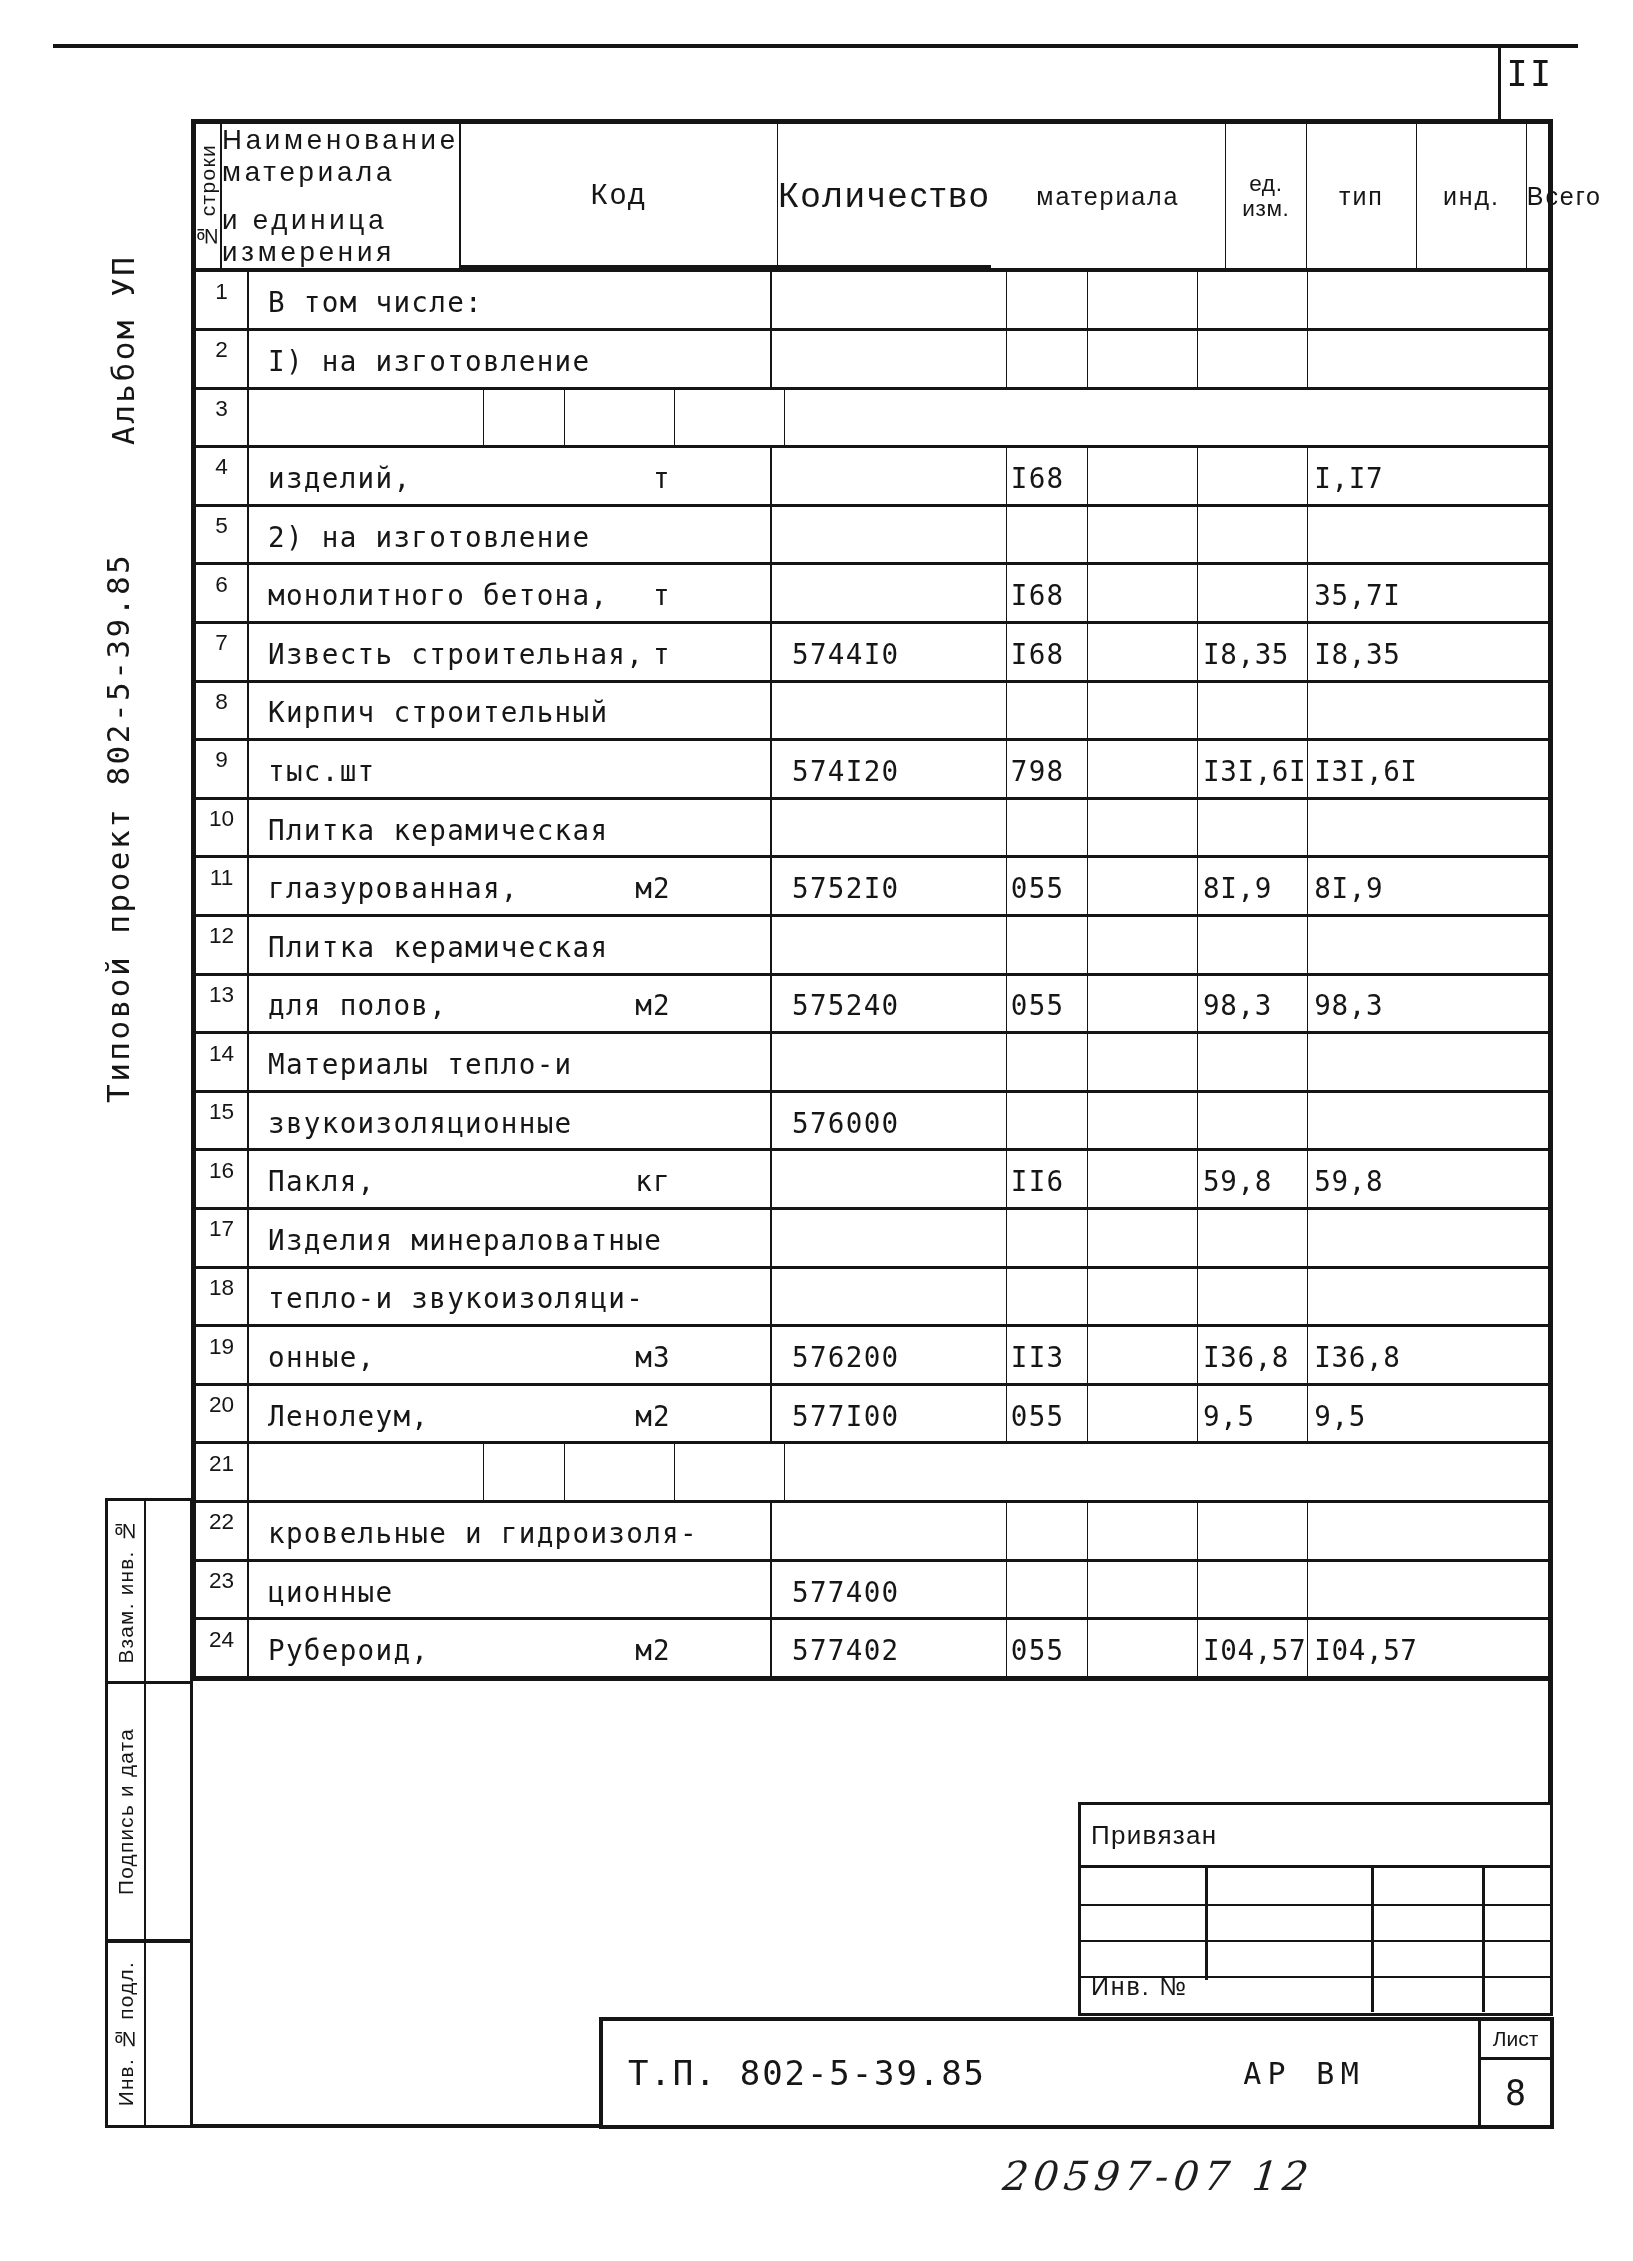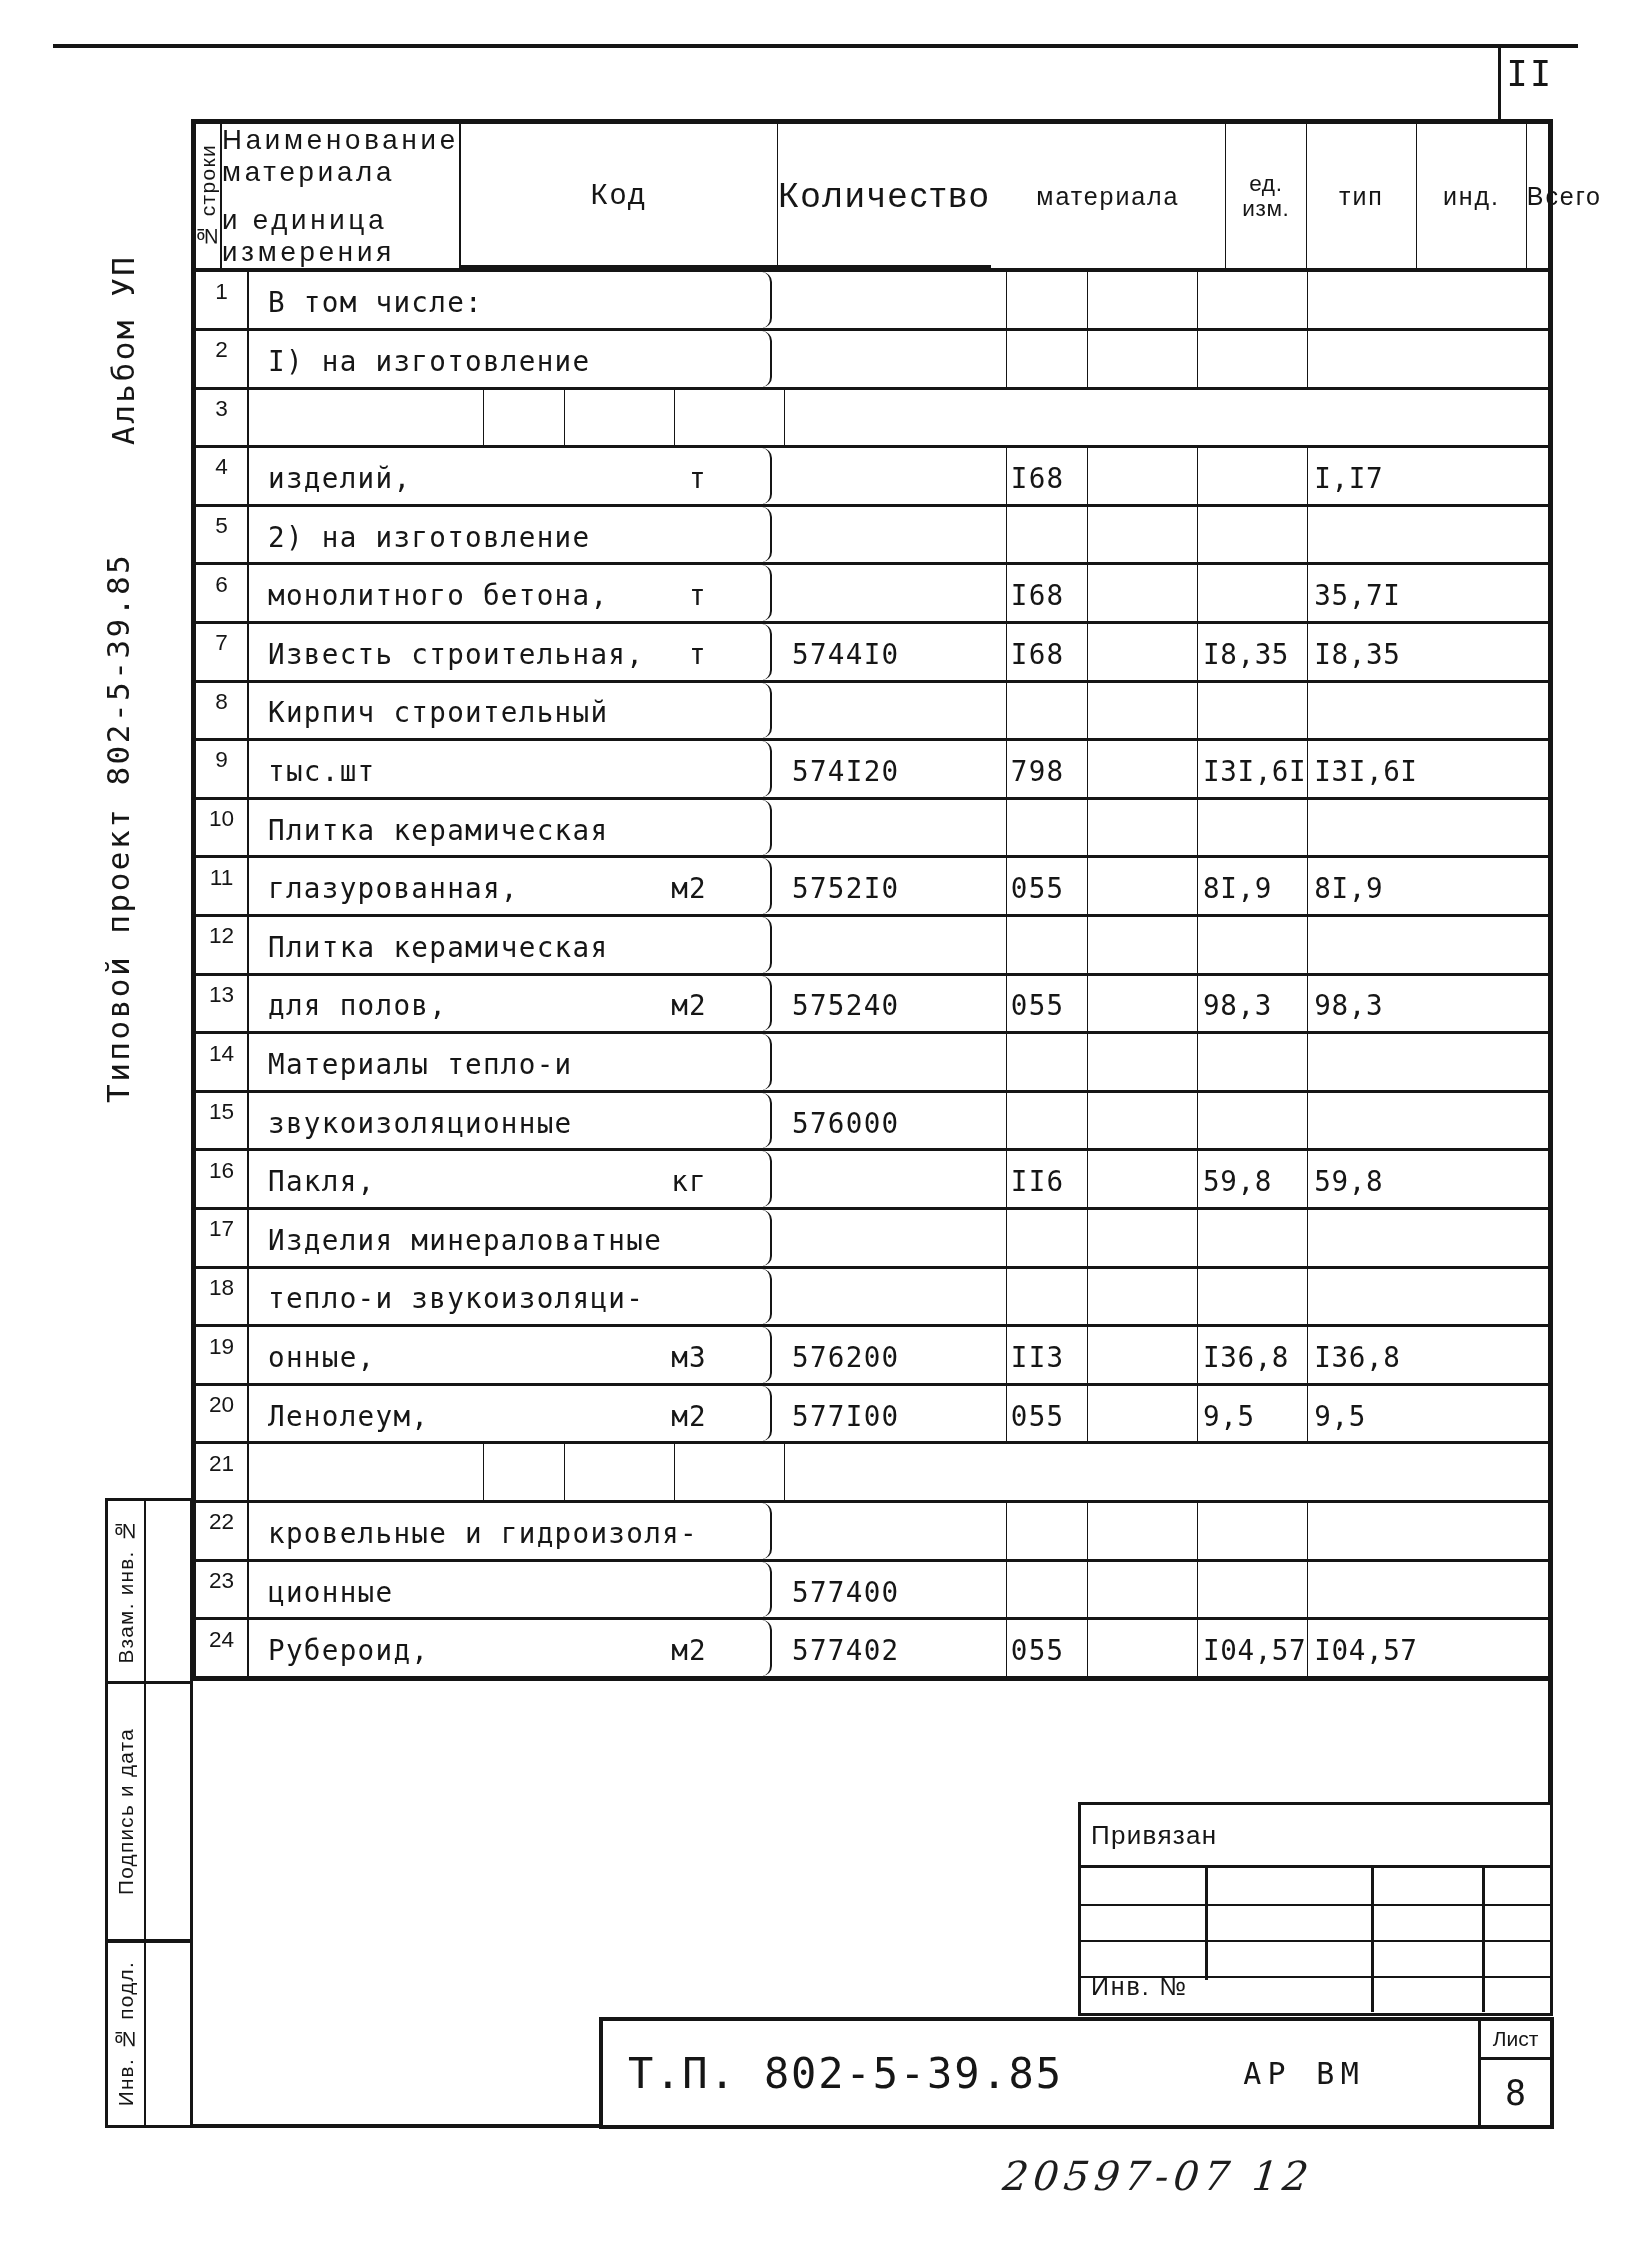--- a/index.html
+++ b/index.html
@@ -46,21 +46,21 @@
   .head-sub{flex:1;display:flex;}
   .sub{display:flex;align-items:center;justify-content:center;font-size:25px;letter-spacing:1.9px;}
   .sub.small{flex-direction:column;font-size:22.6px;line-height:25px;letter-spacing:0.6px;}
 
   .tbody{flex:1;display:flex;flex-direction:column;}
   .trow{flex:1;display:flex;border-bottom:3.1px solid #151515;font-size:27.6px;}
   .trow:last-child{border-bottom:none;}
   .trow .cell{display:flex;align-items:flex-end;padding-bottom:8.8px;overflow:hidden;white-space:nowrap;}
   .c-num{justify-content:center;font-family:"Liberation Sans", sans-serif;font-size:22.6px;
     align-items:flex-start !important;padding-top:6.3px;}
-  .c-name{padding-left:19px;padding-right:63px;justify-content:space-between;letter-spacing:1.3px;border-radius:10px;}
+  .c-name{padding-left:19px;padding-right:99px;justify-content:space-between;letter-spacing:1.3px;}
   .c-kod{padding-left:20px;letter-spacing:1.3px;}
   .c-ed{padding-left:3.8px;letter-spacing:1.3px;}
   .c-ind{padding-left:5px;letter-spacing:0.6px;}
   .c-vsego{padding-left:6.3px;letter-spacing:0.6px;}
 
   
   .stamp{border:3.8px solid #151515;box-sizing:border-box;display:flex;background:#fff;}
   .stamp .lblcell{width:36px;border-right:2.5px solid #151515;display:flex;align-items:center;justify-content:center;}
   .stamp .lbl{writing-mode:vertical-rl;transform:rotate(180deg);font-family:"Liberation Sans", sans-serif;
     font-size:20.7px;letter-spacing:1.3px;white-space:nowrap;}
@@ -83,21 +83,21 @@
   .priv-r3{position:absolute;left:0;right:0;top:135px;height:36px;border-bottom:2.5px solid #151515;}
   .priv-v1{position:absolute;left:124px;top:63px;width:2.5px;height:112px;background:#151515;}
   .priv-v2{position:absolute;left:290px;top:63px;width:2.5px;height:144px;background:#151515;}
   .priv-v3{position:absolute;left:401px;top:63px;width:2.5px;height:144px;background:#151515;}
   .priv-inv{position:absolute;left:0;top:165px;height:33px;display:flex;align-items:center;padding-left:10px;
     font-family:"Liberation Sans", sans-serif;font-size:25px;letter-spacing:1.9px;}
 
   
   .bar{left:599px;top:2017px;width:955px;height:112px;border:4.4px solid #151515;box-sizing:border-box;display:flex;}
   .bar-main{flex:1;display:flex;align-items:center;position:relative;border-right:3.1px solid #151515;}
-  .doc-code{padding-left:25px;font-size:42px;letter-spacing:1.9px;}
+  .doc-code{padding-left:25px;font-size:34px;letter-spacing:1.9px;}
   .mark{position:absolute;right:113px;font-size:30px;letter-spacing:6.3px;}
   .list-col{width:69px;display:flex;flex-direction:column;}
   .list-label{flex:0 0 36px;border-bottom:3.1px solid #151515;display:flex;align-items:center;justify-content:center;
     font-family:"Liberation Sans", sans-serif;font-size:21px;}
   .list-num{flex:1;display:flex;align-items:center;justify-content:center;font-size:35px;}
 
   .handwriting{left:1003px;top:2153px;width:351px;font-family:"DejaVu Serif", serif;font-style:italic;
     font-size:40px;letter-spacing:5px;transform:skewX(-6deg);color:#1d1d1d;white-space:nowrap;}
 </style>
 </head>

